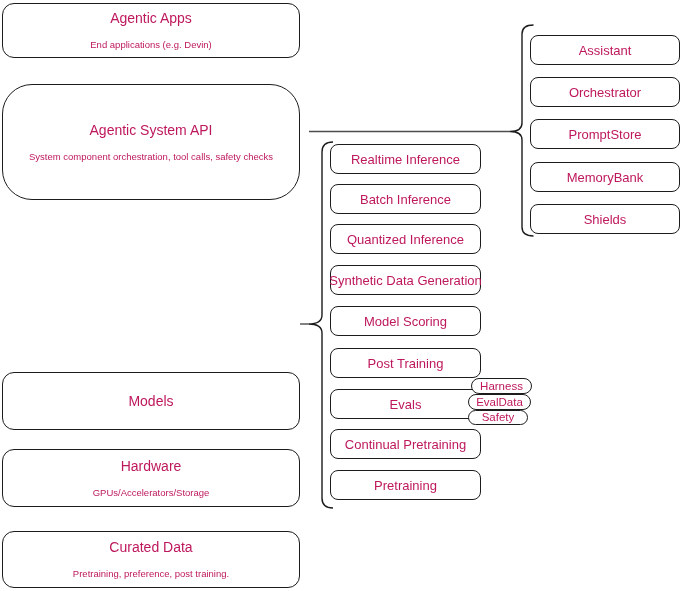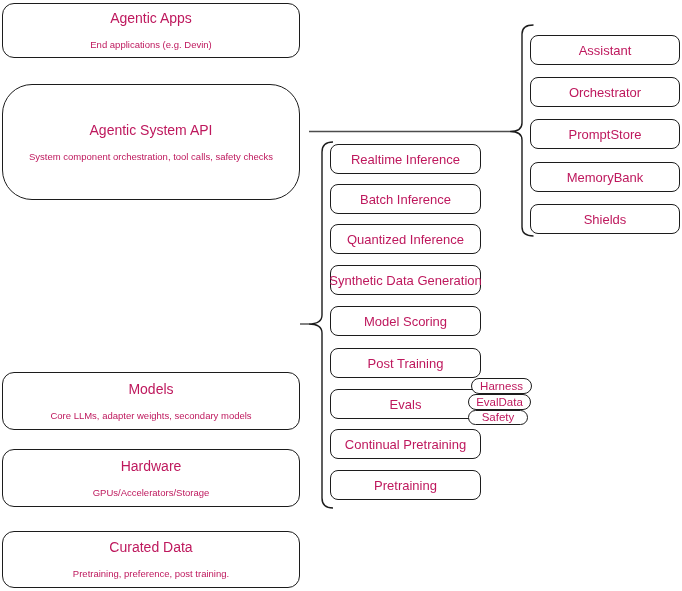--- a/index.html
+++ b/index.html
@@ -40,21 +40,20 @@
   <div class="box lbox" style="top:3px;height:55px">
     <div class="btitle">Agentic Apps</div>
     <div class="bsub">End applications (e.g. Devin)</div>
   </div>
   <div class="box lbox big" style="top:84px;height:116px">
     <div class="btitle">Agentic System API</div>
     <div class="bsub">System component orchestration, tool calls, safety checks</div>
   </div>
   <div class="box lbox" style="top:372px;height:58px">
     <div class="btitle">Models</div>
-    <div class="bsub">Core LLMs, adapter weights, secondary models</div>
   </div>
   <div class="box lbox" style="top:449px;height:58px">
     <div class="btitle">Hardware</div>
     <div class="bsub">GPUs/Accelerators/Storage</div>
   </div>
   <div class="box lbox" style="top:531px;height:57px">
     <div class="btitle">Curated Data</div>
     <div class="bsub">Pretraining, preference, post training.</div>
   </div>
 

